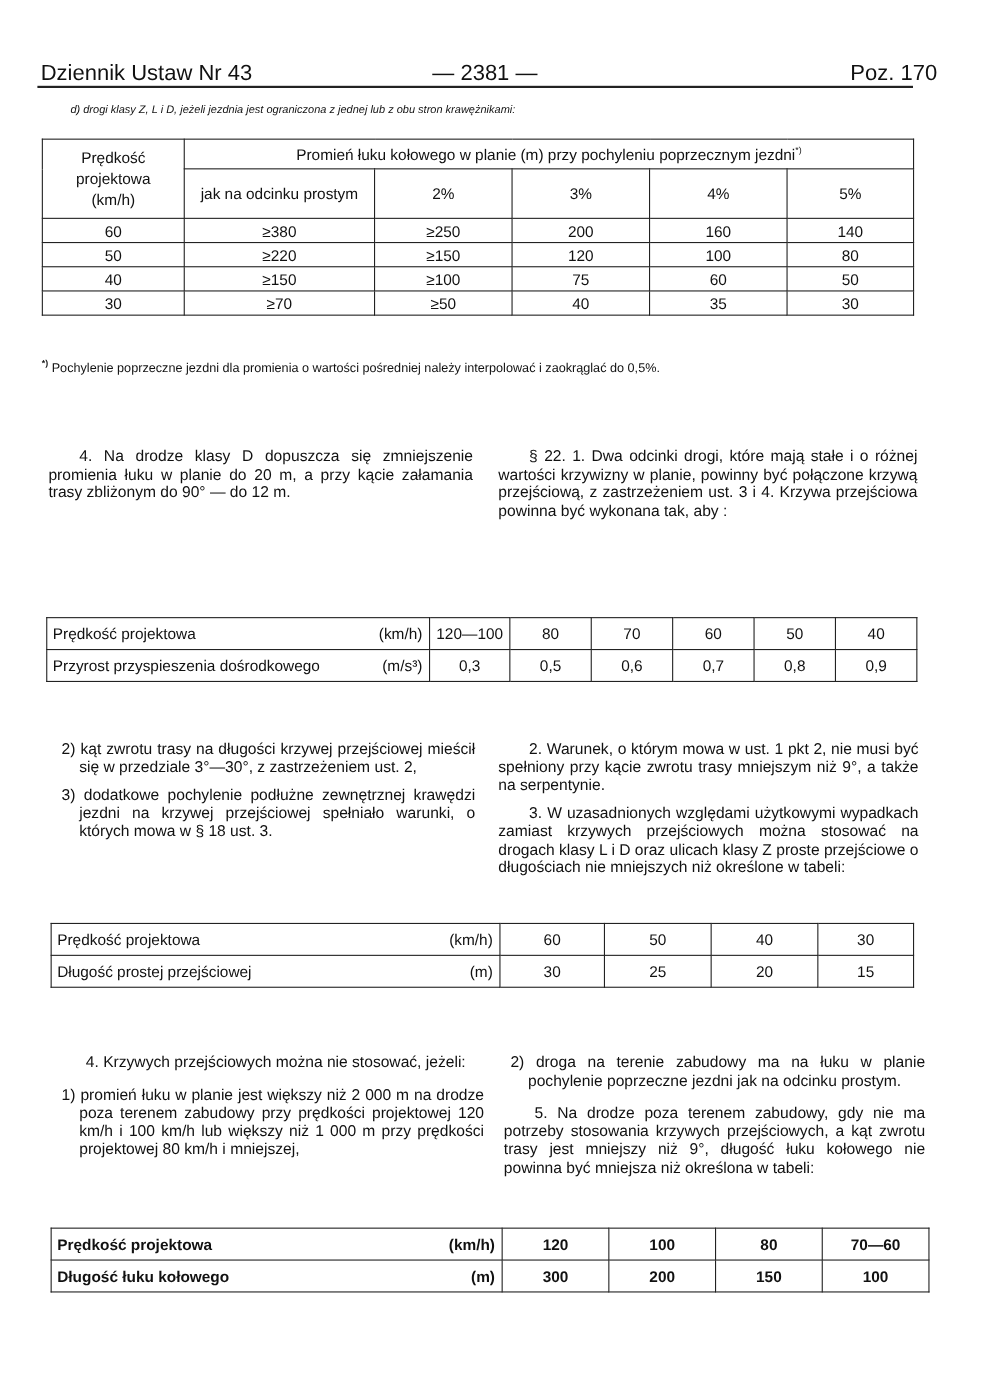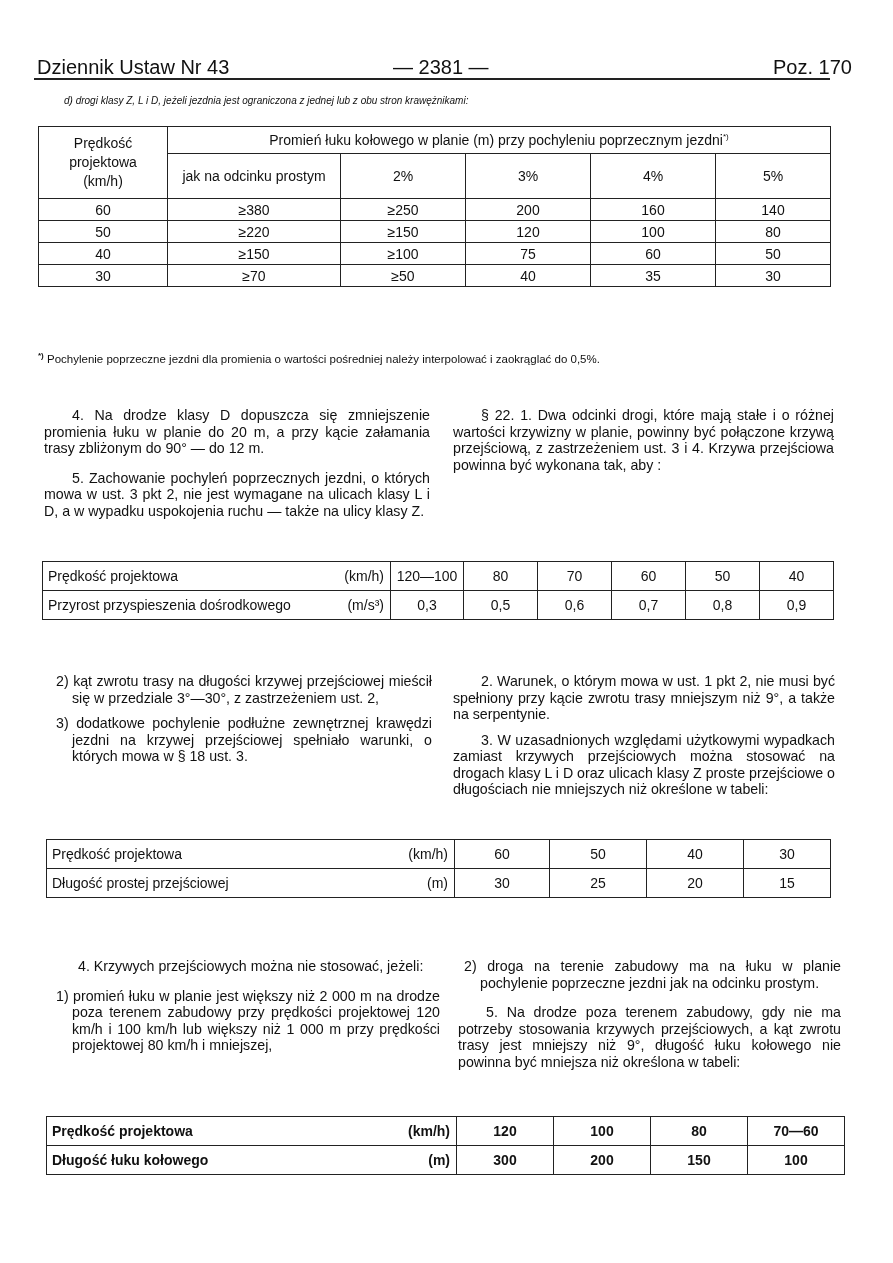--- a/index.html
+++ b/index.html
@@ -9,21 +9,21 @@
   .hdr { top: 56px; font-size: 20px; }
   .hdr-rule { left: 34px; top: 78px; width: 796px; height: 2px; background: #222; }
   .intro { left: 64px; top: 95px; font-size: 10px; font-style: italic; }
   table { border-collapse: collapse; position: absolute; font-size: 14px; }
   td, th { border: 1.5px solid #222; text-align: center; font-weight: normal; padding: 0; }
   #t1 { left: 38px; top: 126px; width: 793px; }
   #t1 td, #t1 th { height: 21px; }
   #t1 .h1 { height: 26px; margin-top: 12px; }
   #t1 .h2 { height: 44px; line-height: 17px; }
   #t1 .spd { line-height: 19px; }
-  .fn { left: 38px; top: 326px; font-size: 11.5px; margin-top: 25px; }
+  .fn { left: 38px; top: 326px; font-size: 11.5px; }
   .fn sup { font-size: 8px; font-weight: bold; }
   .col { position: absolute; font-size: 14.2px; line-height: 16.5px; text-align: justify; }
   .col p { margin: 0; }
   .ind { text-indent: 28px; }
   .li { padding-left: 22px; text-indent: -16px; }
   .gap { height: 13px; }
   .gap2 { height: 9px; }
   #t2 { left: 42px; top: 561px; width: 792px; }
   #t2 td { height: 28px; }
   #t3 { left: 46px; top: 839px; width: 785px; }
@@ -99,21 +99,20 @@
   </table>
 
 <div class="abs fn">
   <sup>*)</sup>
   <span>Pochylenie poprzeczne jezdni dla promienia o wartości pośredniej należy interpolować i zaokrąglać do 0,5%.</span>
 </div>
 
 <div class="col" style="left:44px; top:407px; width:386px;">
   <p class="ind">4. Na drodze klasy D dopuszcza się zmniejszenie promienia łuku w planie do 20 m, a przy kącie załamania trasy zbliżonym do 90° — do 12 m.</p>
   <div class="gap"></div>
-  <p class="ind">5. Zachowanie pochyleń poprzecznych jezdni, o których mowa w ust. 3 pkt 2, nie jest wymagane na ulicach klasy L i D, a w wypadku uspokojenia ruchu — także na ulicy klasy Z.</p>
 </div>
 <div class="col" style="left:453px; top:407px; width:381px;">
   <p class="ind">§ 22. 1. Dwa odcinki drogi, które mają stałe i o różnej wartości krzywizny w planie, powinny być połączone krzywą przejściową, z zastrzeżeniem ust. 3 i 4. Krzywa przejściowa powinna być wykonana tak, aby :</p>
   <div class="gap"></div>
 </div>
 
 <table id="t2">
   <tbody>
       <tr>
     <td class="lab" style="width:342px">

